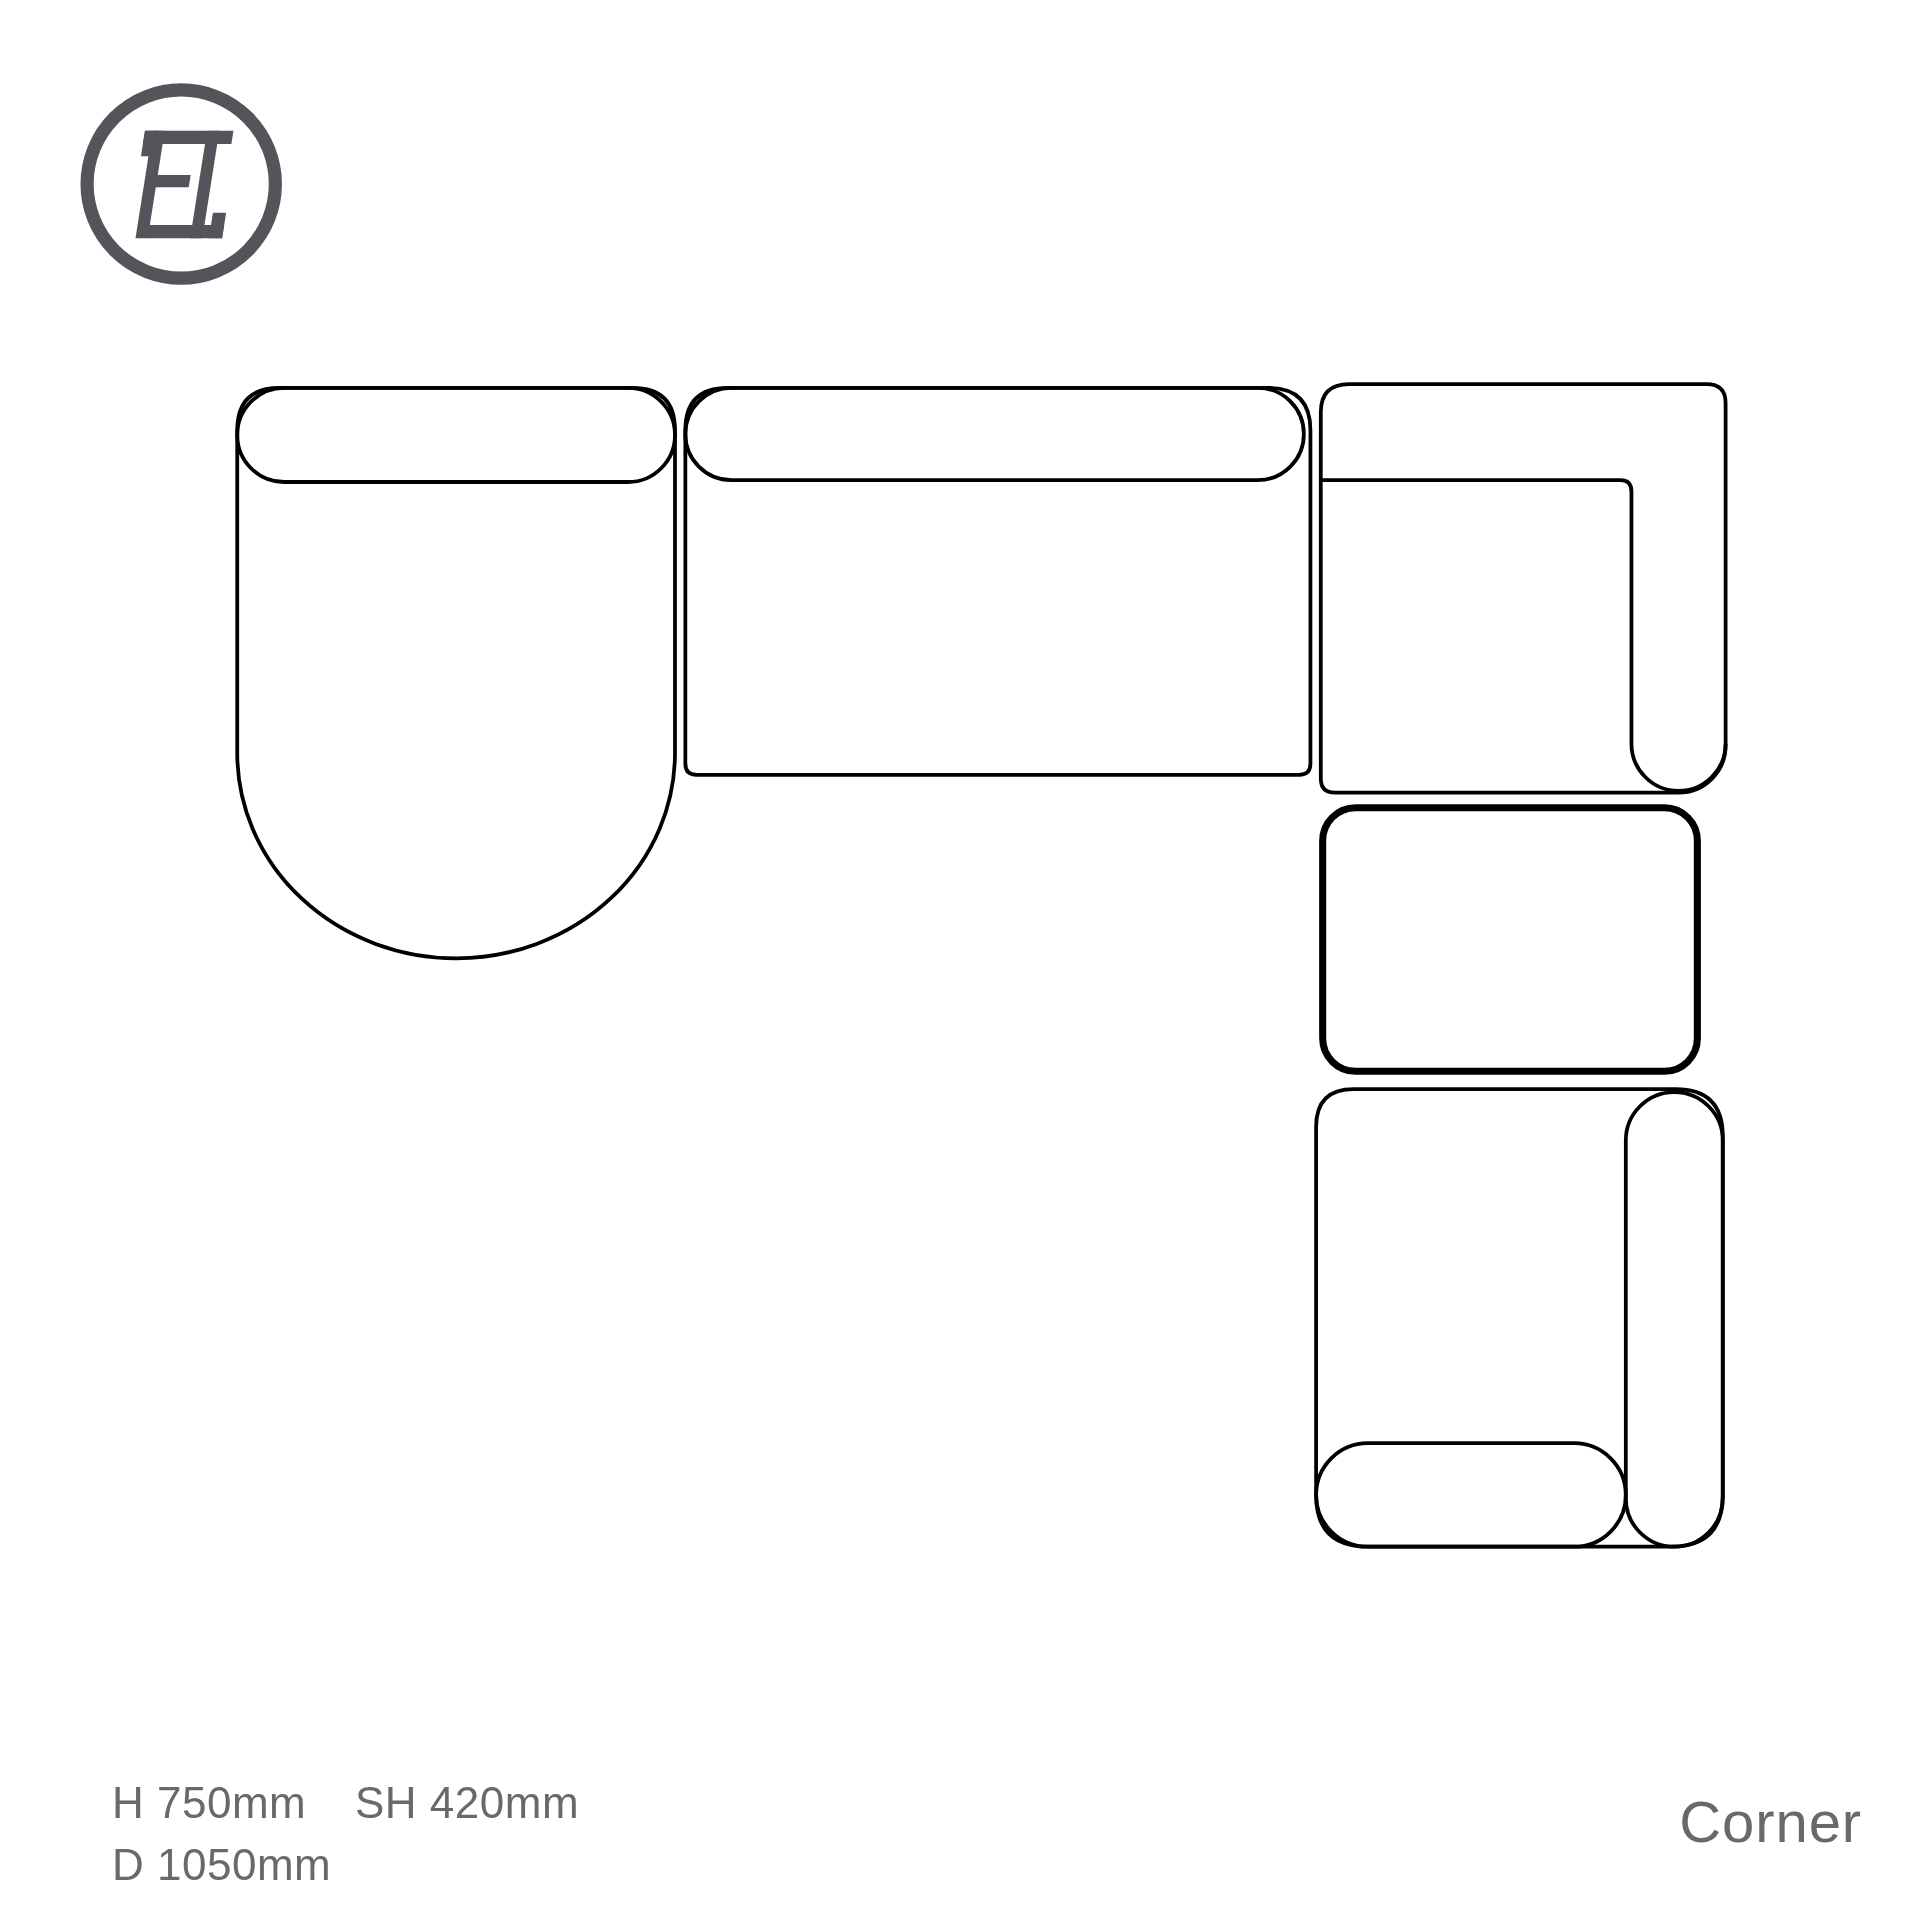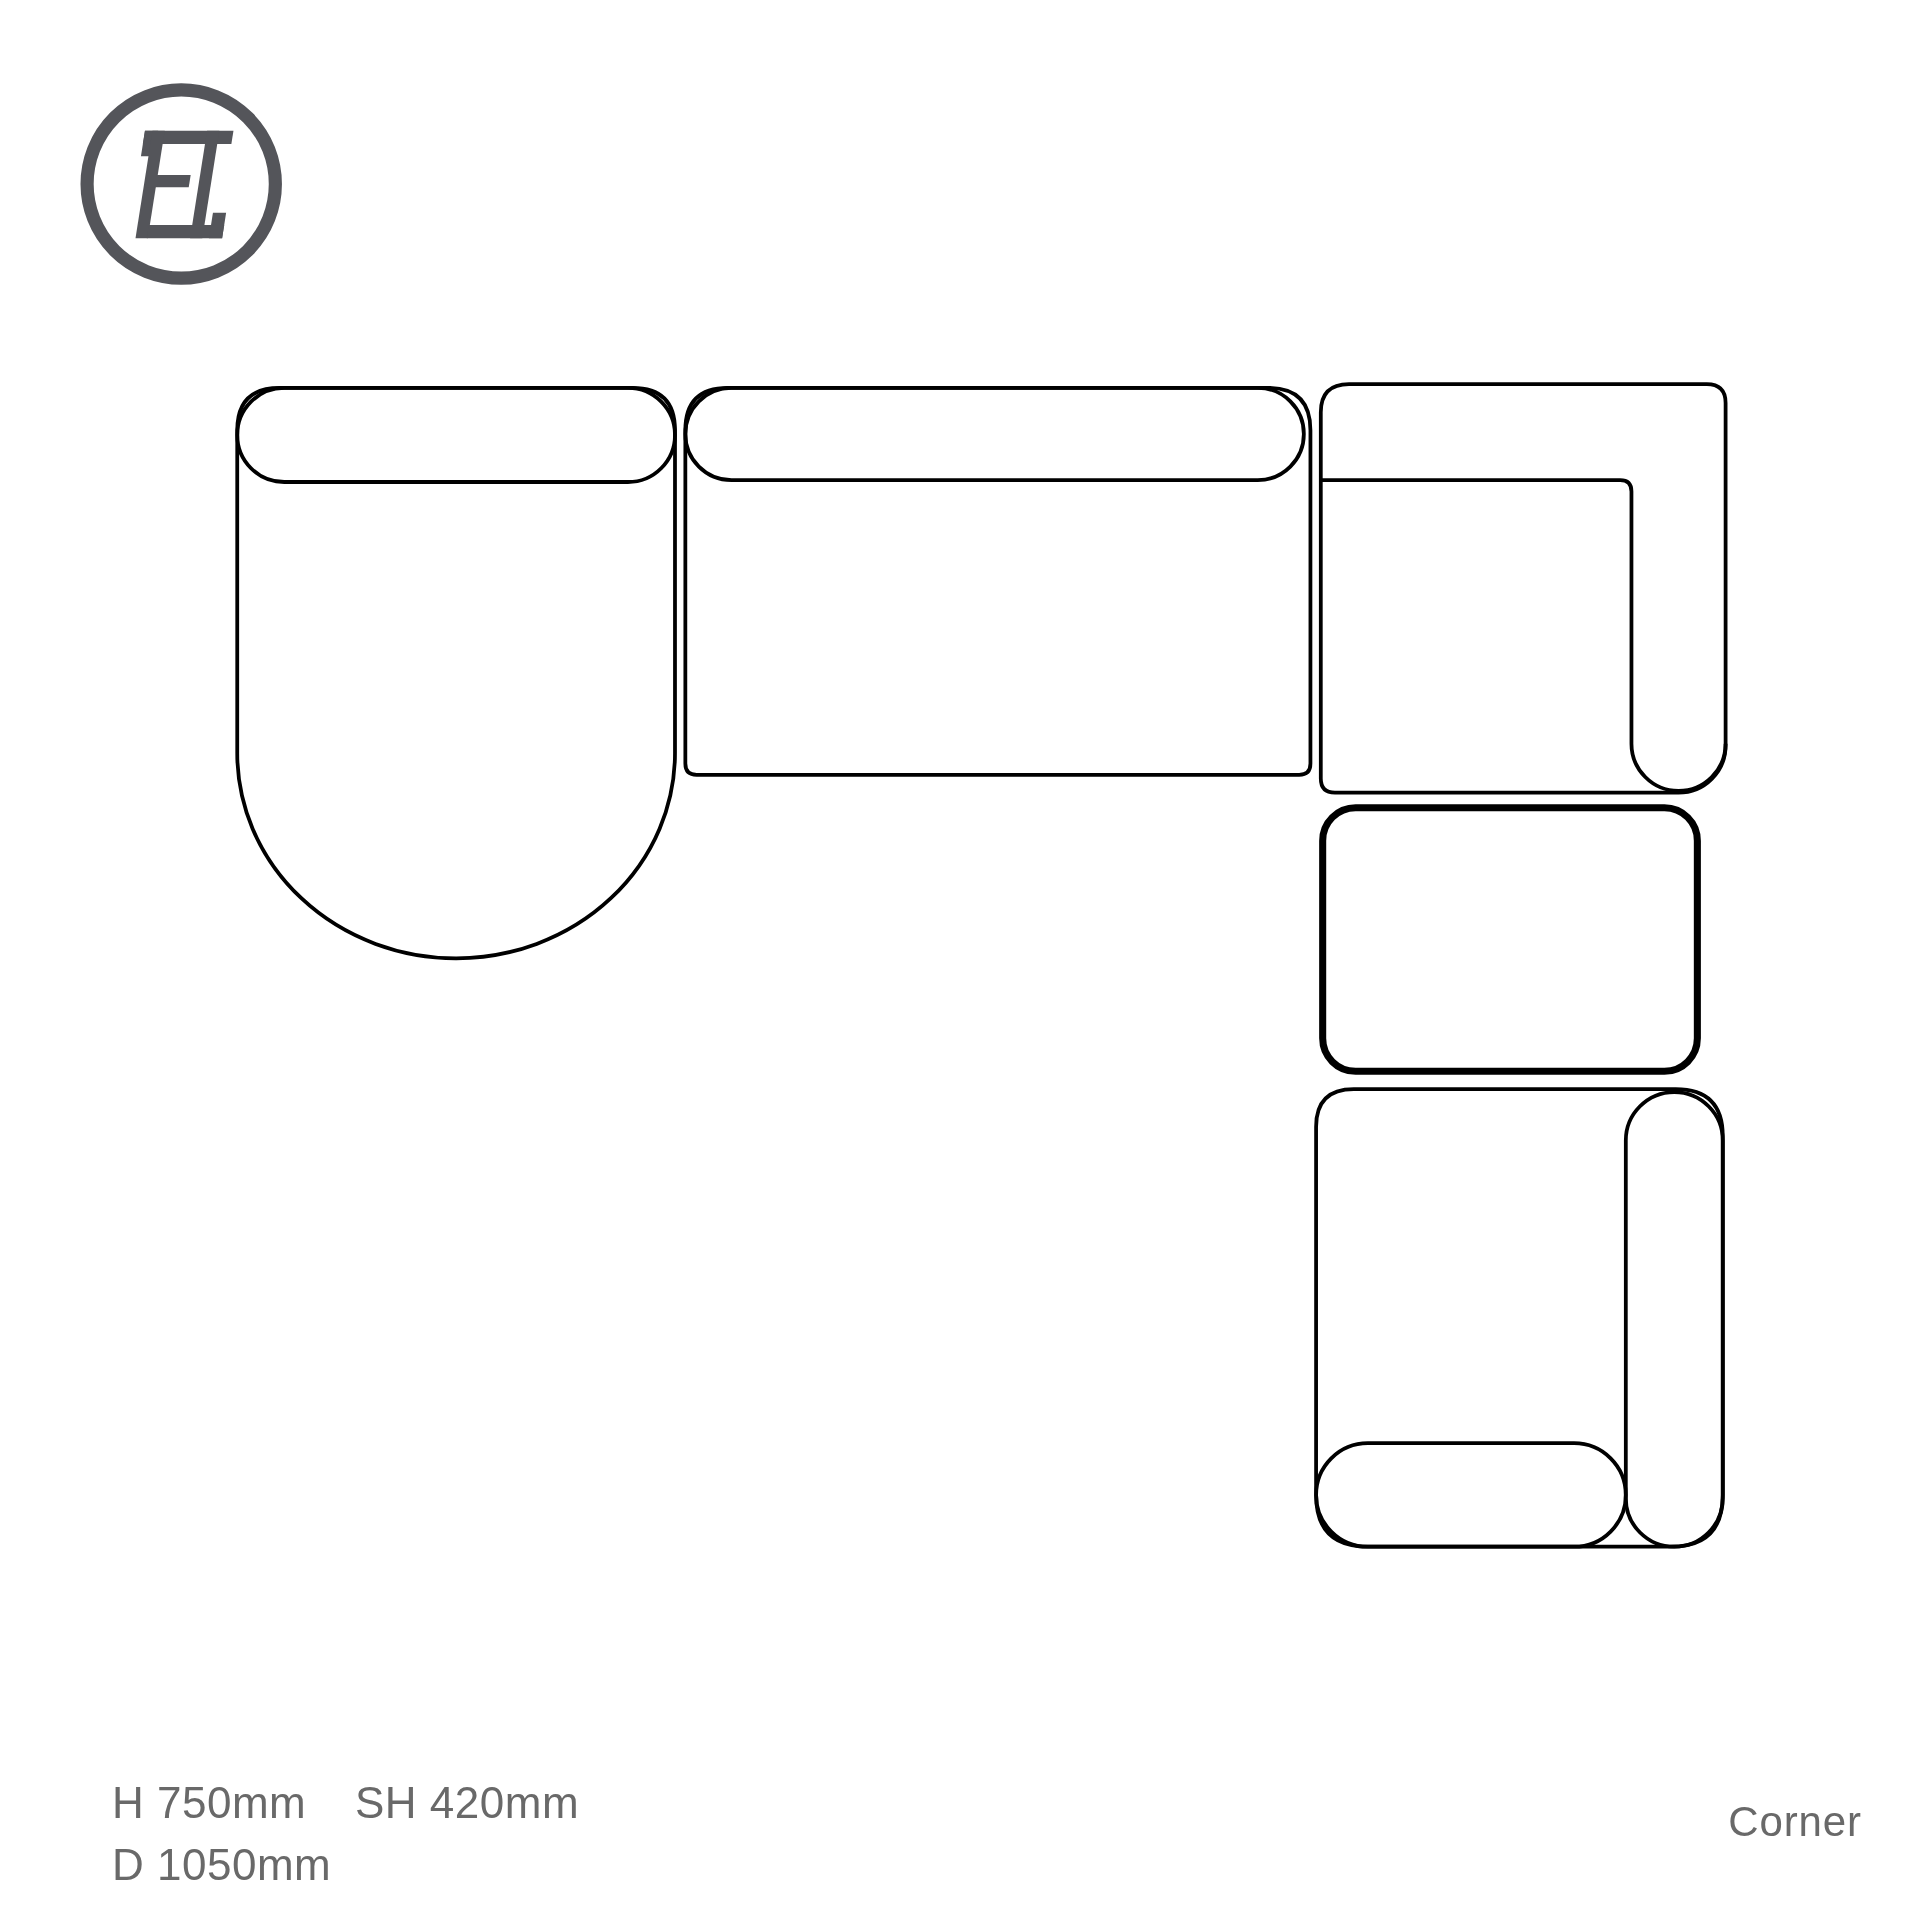--- a/index.html
+++ b/index.html
@@ -59,21 +59,21 @@
     white-space: nowrap;
     margin-left: 8px;
   }
   .spec-entry { display: block; }
   
   .product-title {
     position: absolute;
     right: 66px;
     top: 1797px;
     color: #696969;
-    font-size: 42px;
+    font-size: 58px;
     letter-spacing: 0.9px;
     line-height: 49px;
     white-space: nowrap;
   }
 </style>
 </head>
 <body>
 
 <div id="canvas">
 

